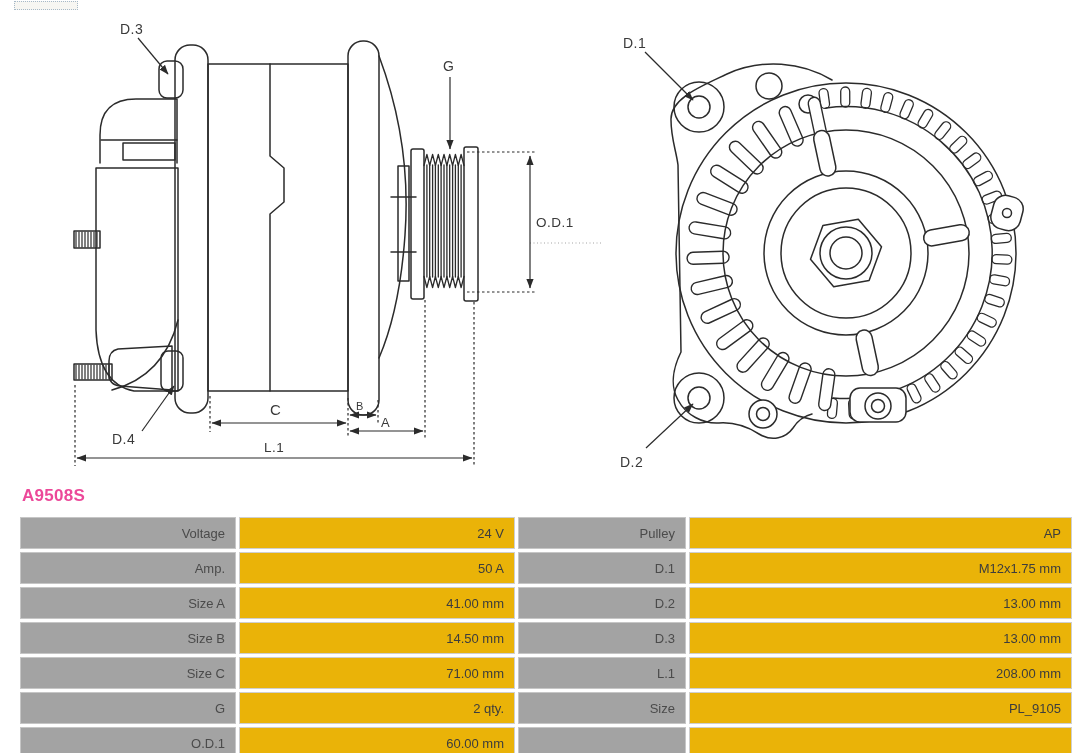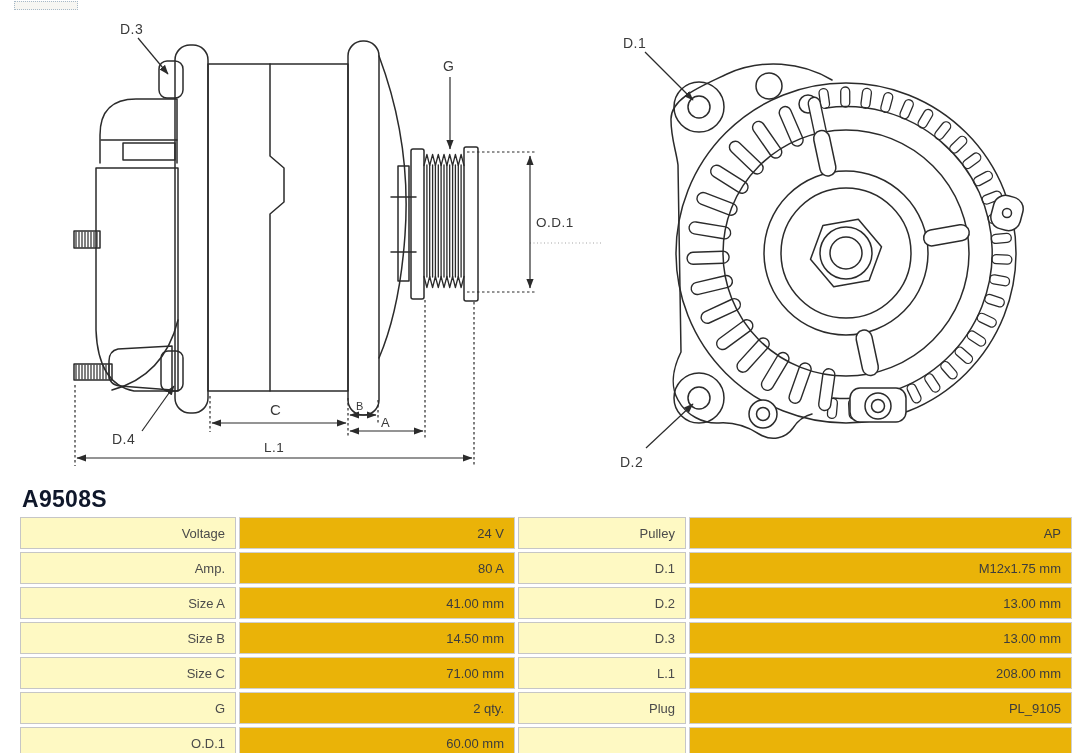--- a/index.html
+++ b/index.html
@@ -1,27 +1,27 @@
 <!DOCTYPE html>
 <html><head>
 <meta charset="utf-8">
 <style>
   html,body{margin:0;padding:0;background:#fff;}
   #stage{position:relative;width:1080px;height:753px;background:#fff;overflow:hidden;
          font-family:"Liberation Sans",sans-serif;color:#3d3d3d;margin-left:12px;}
   #corner-artifact{position:absolute;left:2px;top:1px;width:62px;height:7px;
          border:1px dotted #a7b9c8;background:rgba(240,238,230,.5);}
   #dwg{position:absolute;left:0;top:0;}
-  #product-code{position:absolute;left:10px;top:486px;font-size:23px;font-weight:700;
-         letter-spacing:.3px;color:#0f172a;}
+  #product-code{position:absolute;left:10px;top:486px;font-size:17px;font-weight:700;
+         letter-spacing:.3px;color:#ec4899;}
   #spec{position:absolute;left:5px;top:514px;border-collapse:separate;border-spacing:3px;
          table-layout:fixed;}
   #spec td{height:30px;padding:0 10px;font-size:13px;text-align:right;vertical-align:middle;
          overflow:hidden;white-space:nowrap;}
-  #spec td.lbl{background:#fef9c3;border:1px solid #c6c6c6;color:#4b4b4b;}
+  #spec td.lbl{background:#a3a3a3;border:1px solid #c6c6c6;color:#4b4b4b;}
   #spec td.val{background:#eab308;border:1px solid #cfcfcf;color:#3d3d3d;}
   svg text{font-family:"Liberation Sans",sans-serif;fill:#3a3a3a;letter-spacing:.5px;}
 </style>
 </head>
 <body>
 
 <div id="stage">
 
   <div id="corner-artifact"></div>
 
@@ -236,21 +236,21 @@
       </colgroup>
     <tbody>
       <tr>
         <td class="lbl">Voltage</td>
         <td class="val">24 V</td>
         <td class="lbl">Pulley</td>
         <td class="val">AP</td>
       </tr>
       <tr>
         <td class="lbl">Amp.</td>
-        <td class="val">80 A</td>
+        <td class="val">50 A</td>
         <td class="lbl">D.1</td>
         <td class="val">M12x1.75 mm</td>
       </tr>
       <tr>
         <td class="lbl">Size A</td>
         <td class="val">41.00 mm</td>
         <td class="lbl">D.2</td>
         <td class="val">13.00 mm</td>
       </tr>
       <tr>
@@ -261,21 +261,21 @@
       </tr>
       <tr>
         <td class="lbl">Size C</td>
         <td class="val">71.00 mm</td>
         <td class="lbl">L.1</td>
         <td class="val">208.00 mm</td>
       </tr>
       <tr>
         <td class="lbl">G</td>
         <td class="val">2 qty.</td>
-        <td class="lbl">Plug</td>
+        <td class="lbl">Size</td>
         <td class="val">PL_9105</td>
       </tr>
       <tr>
         <td class="lbl">O.D.1</td>
         <td class="val">60.00 mm</td>
         <td class="lbl"></td>
         <td class="val"></td>
       </tr>
     </tbody>
   </table>

